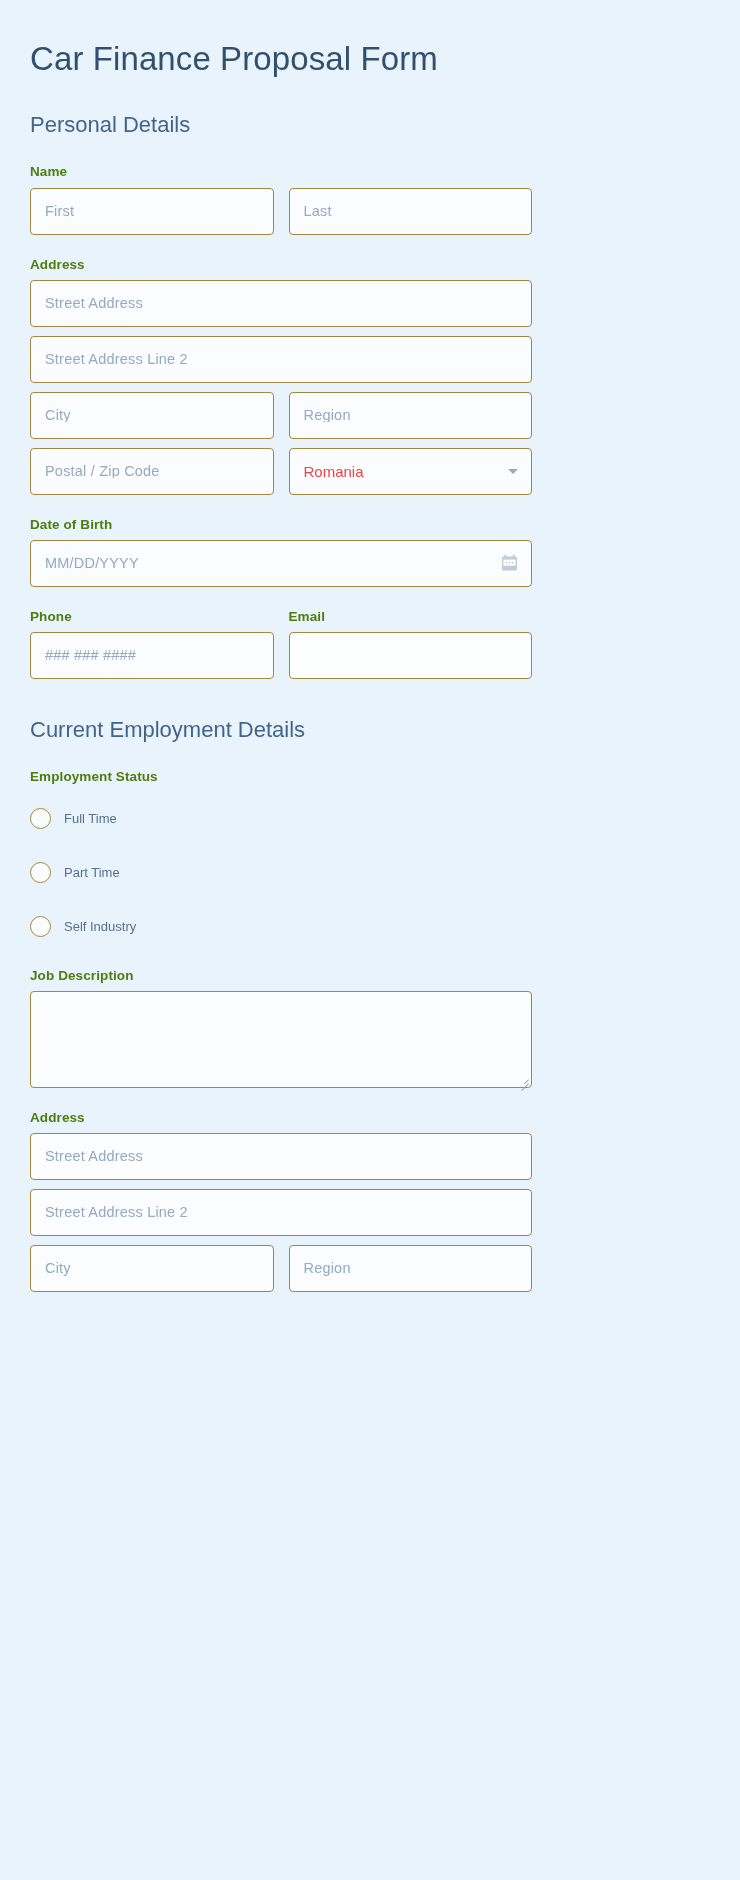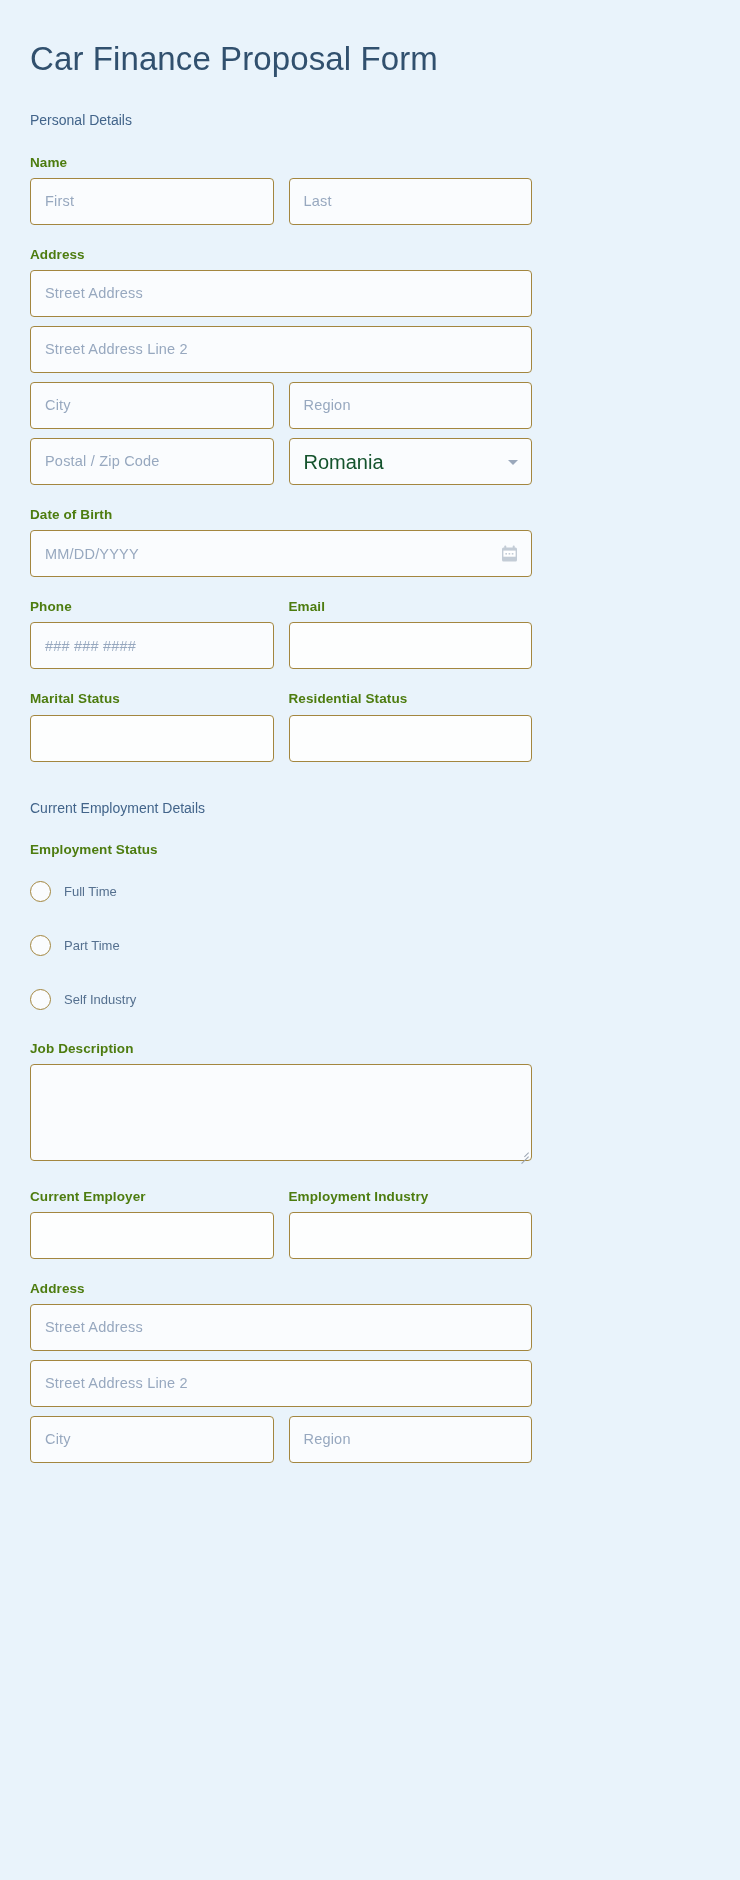--- a/index.html
+++ b/index.html
@@ -21,21 +21,21 @@
   
   .form-title {
     font-size: 33px;
     font-weight: 400;
     color: #31506e;
     letter-spacing: .1px;
     margin: 14px 0 34px 0;
     line-height: 1.15;
   }
   .section-title {
-    font-size: 14px;
+    font-size: 22px;
     font-weight: 400;
     color: #42648a;
     margin: 0 0 26px 0;
     line-height: 1.2;
   }
   .section-title.spaced { margin-top: 38px; }
   .field-label {
     font-size: 13.5px;
     font-weight: 700;
     color: #4d7c0f;
@@ -73,22 +73,22 @@
   .ph {
     color: #97a8bf;
     font-size: 14.5px;
     letter-spacing: .2px;
     line-height: 1;
     white-space: nowrap;
     overflow: hidden;
     text-overflow: ellipsis;
   }
   .val {
-    color: #14532d;
-    font-size: 20px;
+    color: #ef4444;
+    font-size: 15px;
     line-height: 1;
   }
   .ctl.select { padding-right: 30px; }
   .caret {
     position: absolute;
     right: 13px;
     top: 50%;
     margin-top: -2px;
     width: 0; height: 0;
     border-left: 5px solid transparent;
@@ -245,36 +245,20 @@
       </div>
       <div class="col">
         <div class="field-label">Email</div>
         <div class="ctl empty">
           <span class="val"></span>
         </div>
       </div>
     </div>
   </div>
 
-  <div class="group">
-    <div class="row">
-      <div class="col">
-        <div class="field-label">Marital Status</div>
-        <div class="ctl empty">
-          <span class="val"></span>
-        </div>
-      </div>
-      <div class="col">
-        <div class="field-label">Residential Status</div>
-        <div class="ctl empty">
-          <span class="val"></span>
-        </div>
-      </div>
-    </div>
-  </div>
 
   <h2 class="section-title spaced">Current Employment Details</h2>
 
   <div class="group">
     <div class="field-label">Employment Status</div>
     <div class="radio-list">
       <div class="radio-row">
         <span class="radio-dot"></span>
         <span class="radio-label">Full Time</span>
       </div>
@@ -292,36 +276,20 @@
   <div class="group" style="">
     <div class="field-label">Job Description</div>
     <div class="textarea">
       <span class="resize-grip">
           <i></i>
           <i></i>
         </span>
     </div>
   </div>
 
-  <div class="group" style="margin-top:28px;">
-    <div class="row">
-      <div class="col">
-        <div class="field-label">Current Employer</div>
-        <div class="ctl empty">
-          <span class="val"></span>
-        </div>
-      </div>
-      <div class="col">
-        <div class="field-label">Employment Industry</div>
-        <div class="ctl empty">
-          <span class="val"></span>
-        </div>
-      </div>
-    </div>
-  </div>
 
   <div class="group">
     <div class="field-label">Address</div>
     <div class="stack">
       <div class="ctl">
         <span class="ph">Street Address</span>
       </div>
       <div class="ctl">
         <span class="ph">Street Address Line 2</span>
       </div>

